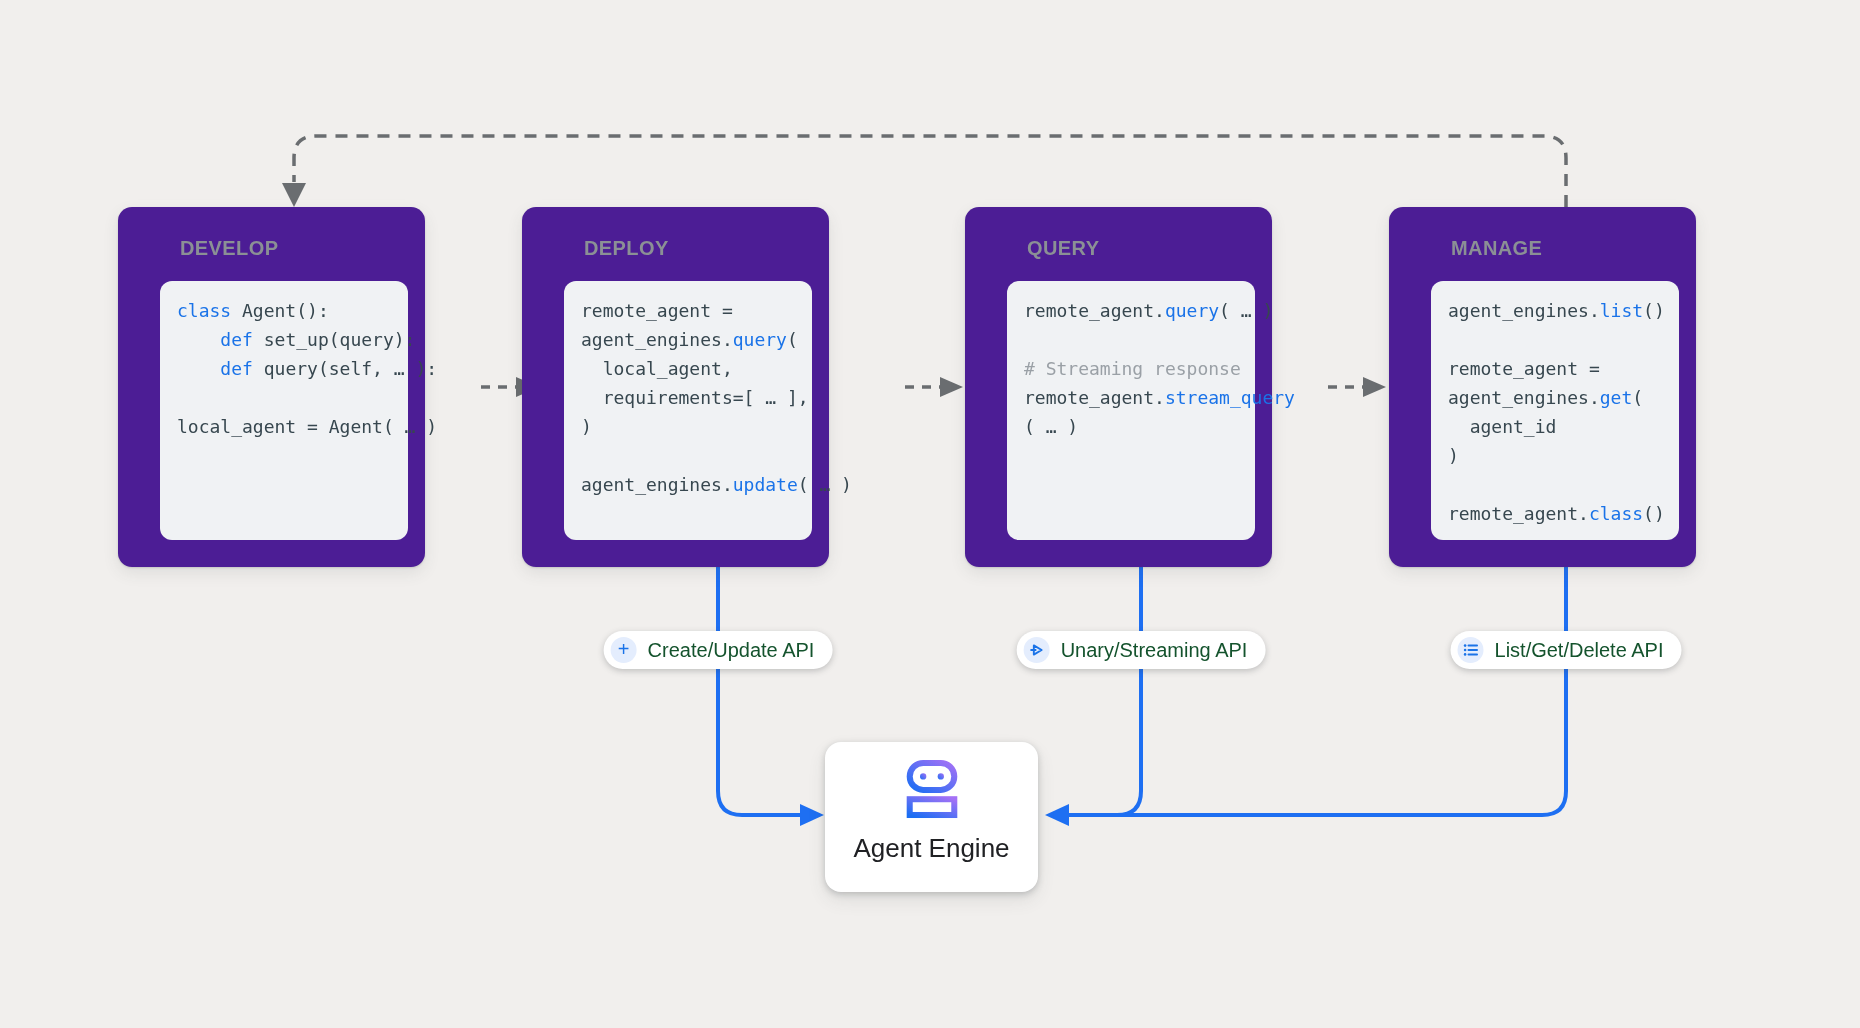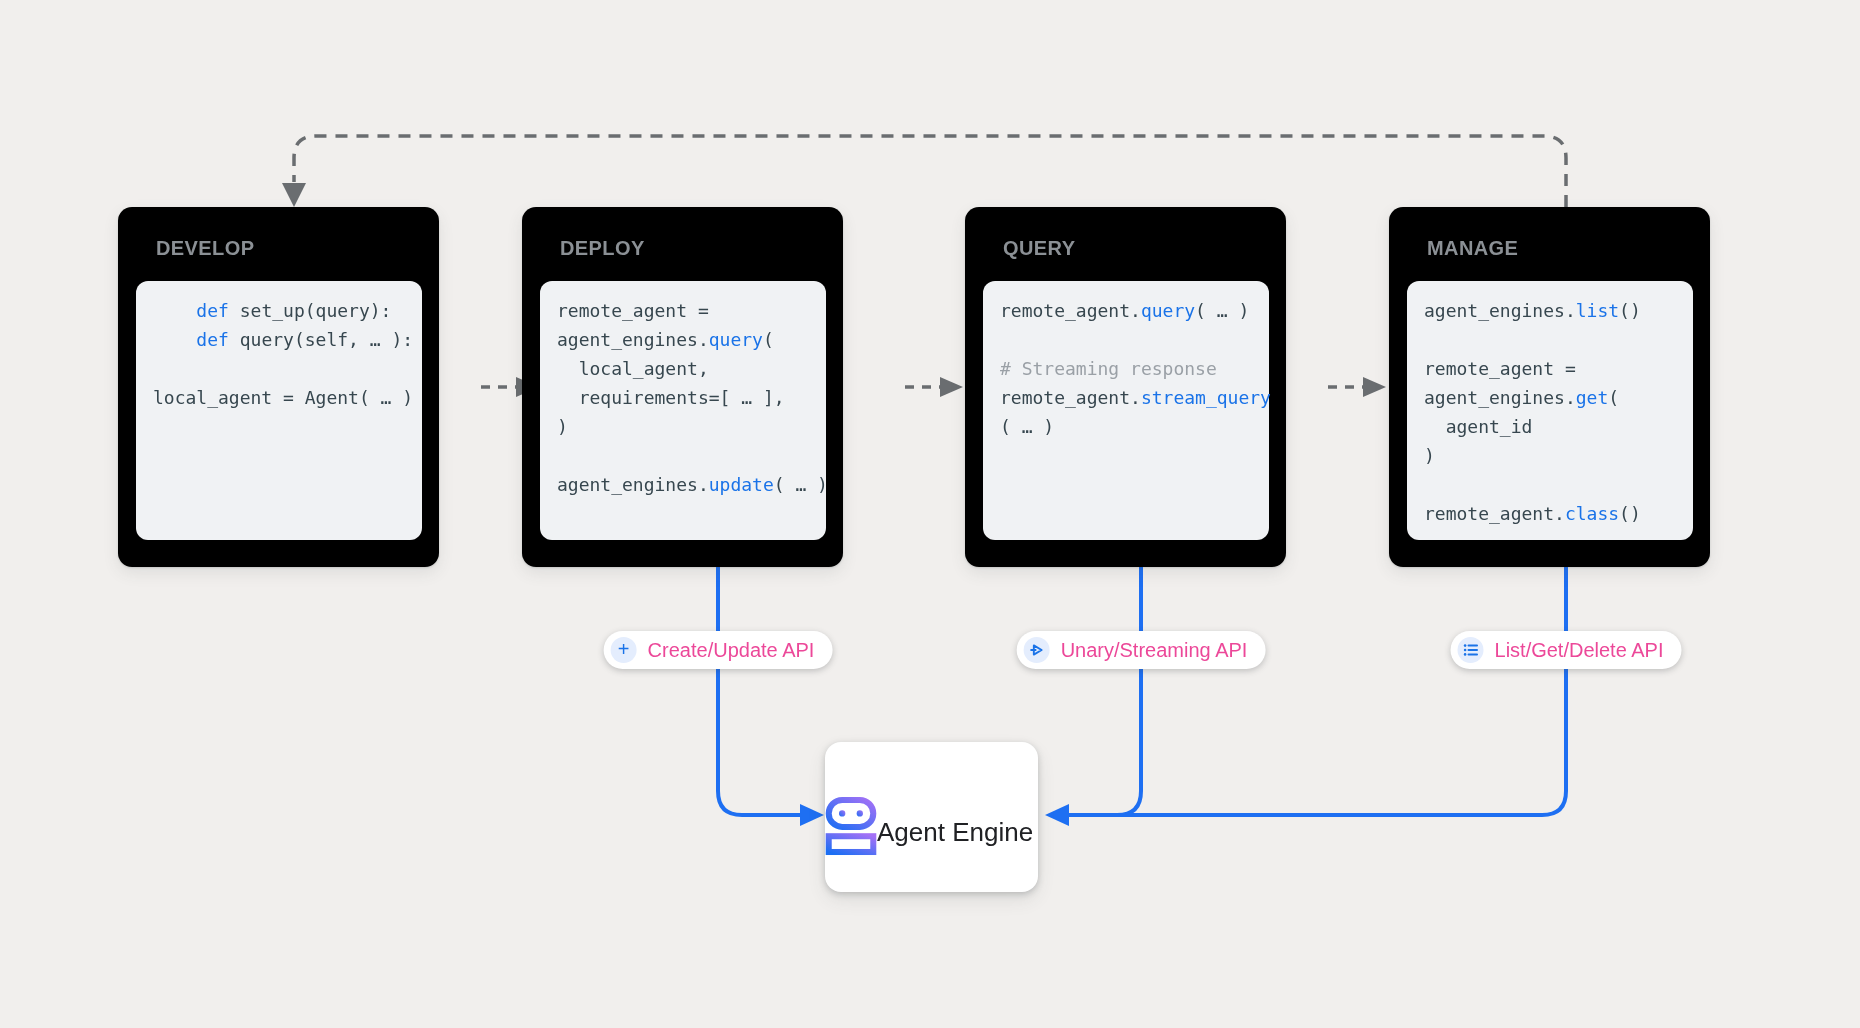--- a/index.html
+++ b/index.html
@@ -3,23 +3,24 @@
 <meta charset="utf-8">
 <style>
   html,body{margin:0;padding:0;}
   body{
     width:1860px;height:1028px;position:relative;overflow:hidden;
     background:#f1efed;
     font-family:"Liberation Sans",sans-serif;
   }
   #connector-layer{position:absolute;left:0;top:0;z-index:1;}
   .stage-card{
-    position:absolute;top:207px;width:321px;height:360px;z-index:2;
-    background:#000000;border-radius:14px;
+    position:absolute;top:207px;width:283px;height:360px;z-index:2;
+    background:#4c1d95;border-radius:14px;
     box-shadow:0 1px 2px rgba(60,64,67,.18),0 6px 16px rgba(60,64,67,.10);
+    padding-left:24px;
   }
   .stage-title{
     margin:30px 0 0 38px;
     font-size:20px;font-weight:700;letter-spacing:.4px;color:#8b9095;
   }
   .code-block{
     margin:21px 17px 0 18px;height:259px;border-radius:12px;
     background:#f0f2f4;box-sizing:border-box;
     padding:15px 10px 0 17px;
     font-family:"DejaVu Sans Mono","Liberation Mono",monospace;
@@ -31,31 +32,31 @@
   .code-line .cm{color:#9aa0a6;}
   .api-pill{
     position:absolute;top:631px;height:38px;z-index:3;
     transform:translateX(-50%);
     display:inline-flex;align-items:center;gap:11px;
     background:#ffffff;border-radius:19px;
     padding:0 18px 0 7px;
     box-shadow:0 2px 6px rgba(60,64,67,.28);
     white-space:nowrap;
   }
-  .pill-label{font-size:20px;font-weight:500;color:#ec4899;text-align:right;}
+  .pill-label{font-size:20px;font-weight:500;color:#14532d;text-align:right;}
   .pill-icon-circle{
     width:26px;height:26px;border-radius:50%;background:#e4edfd;
     display:flex;align-items:center;justify-content:center;flex:0 0 auto;
   }
   .plus-glyph{color:#1a73e8;font-size:20px;font-weight:500;line-height:1;margin-top:-2px;}
   .engine-card{
     position:absolute;left:825px;top:742px;width:213px;height:150px;z-index:3;
     background:#ffffff;border-radius:16px;
     box-shadow:0 2px 6px rgba(60,64,67,.25),0 8px 18px rgba(60,64,67,.10);
-    display:flex;flex-direction:row;align-items:center;
+    display:flex;flex-direction:column;align-items:center;
     padding-top:17px;box-sizing:border-box;
   }
   .engine-label{margin-top:14px;font-size:26px;font-weight:500;color:#202124;}
 </style>
 </head>
 <body>
 
 <svg id="connector-layer" width="1860" height="1028" viewBox="0 0 1860 1028">
 
   <g>
@@ -85,20 +86,21 @@
   </g>
   <g>
     <path d="M 1566 567 L 1566 791 Q 1566 815 1542 815 L 1069 815" fill="none" stroke="#1e6ff2" stroke-width="4"></path>
     <polygon points="1069,804 1069,826 1045,815" fill="#1e6ff2"></polygon>
   </g>
 </svg>
 
 <div class="stage-card" style="left:118px">
   <div class="stage-title">DEVELOP</div>
   <div class="code-block">
+      <div class="code-line"><span class="kw">class</span><span class="pl"> Agent():</span></div>
       <div class="code-line"><span class="pl">    </span><span class="kw">def</span><span class="pl"> set_up(query):</span></div>
       <div class="code-line"><span class="pl">    </span><span class="kw">def</span><span class="pl"> query(self, … ):</span></div>
       <div class="code-line">&nbsp;</div>
       <div class="code-line"><span class="pl">local_agent = Agent( … )</span></div>
     </div>
 </div>
 <div class="stage-card" style="left:522px">
   <div class="stage-title">DEPLOY</div>
   <div class="code-block">
       <div class="code-line"><span class="pl">remote_agent =</span></div>

